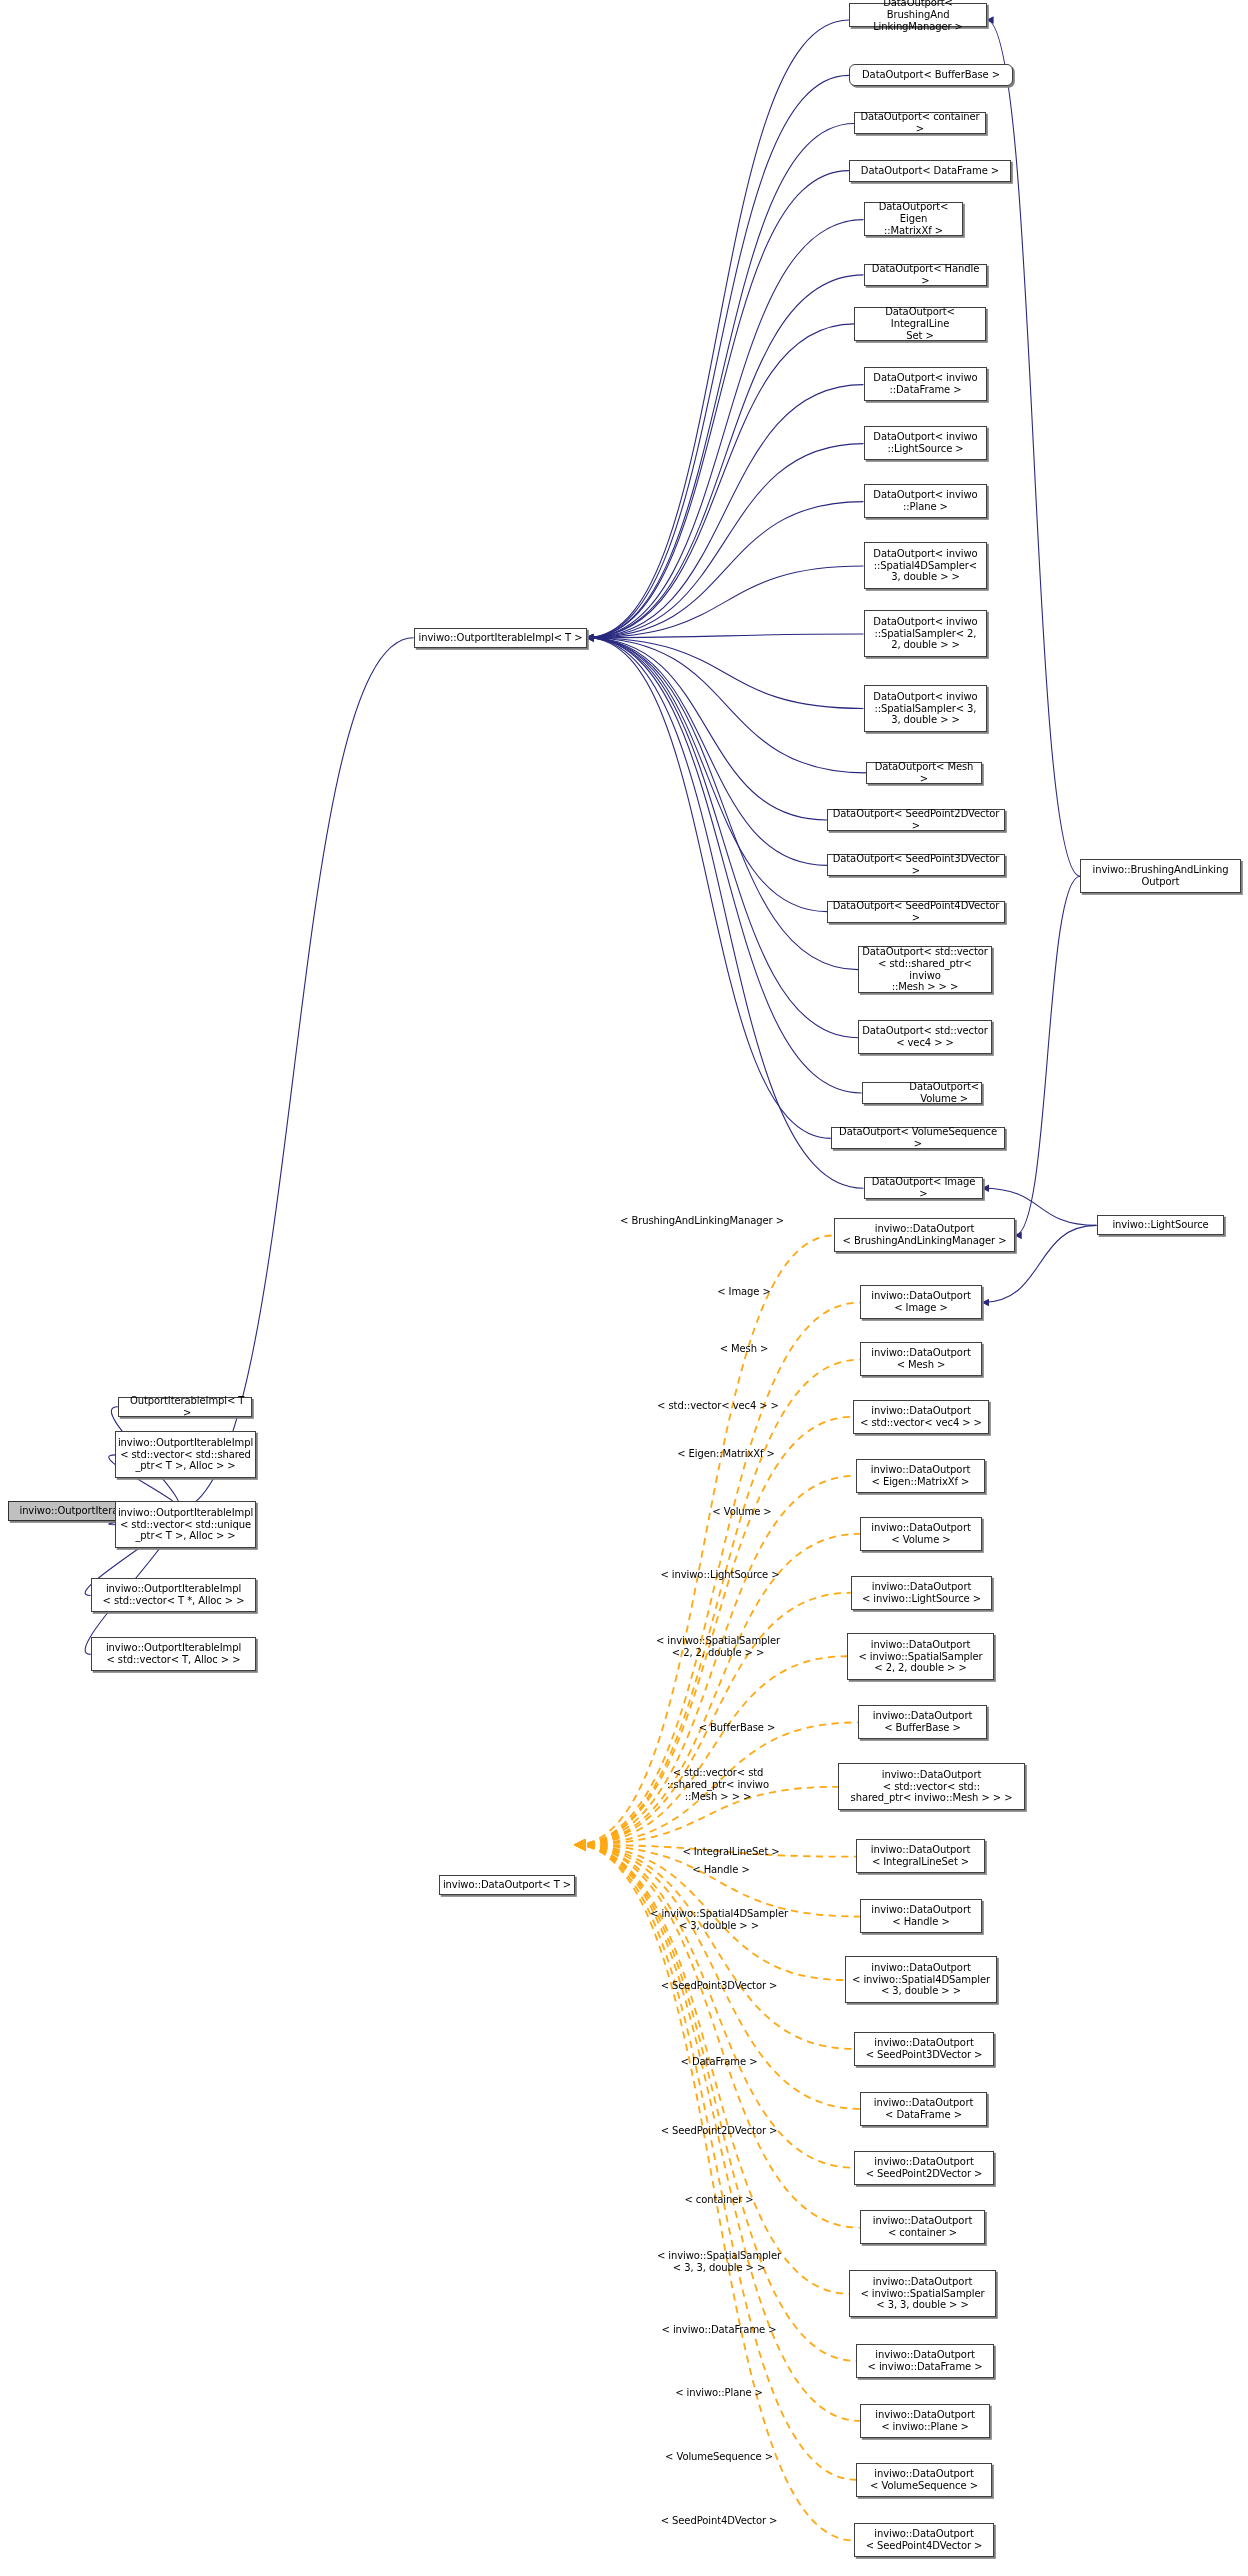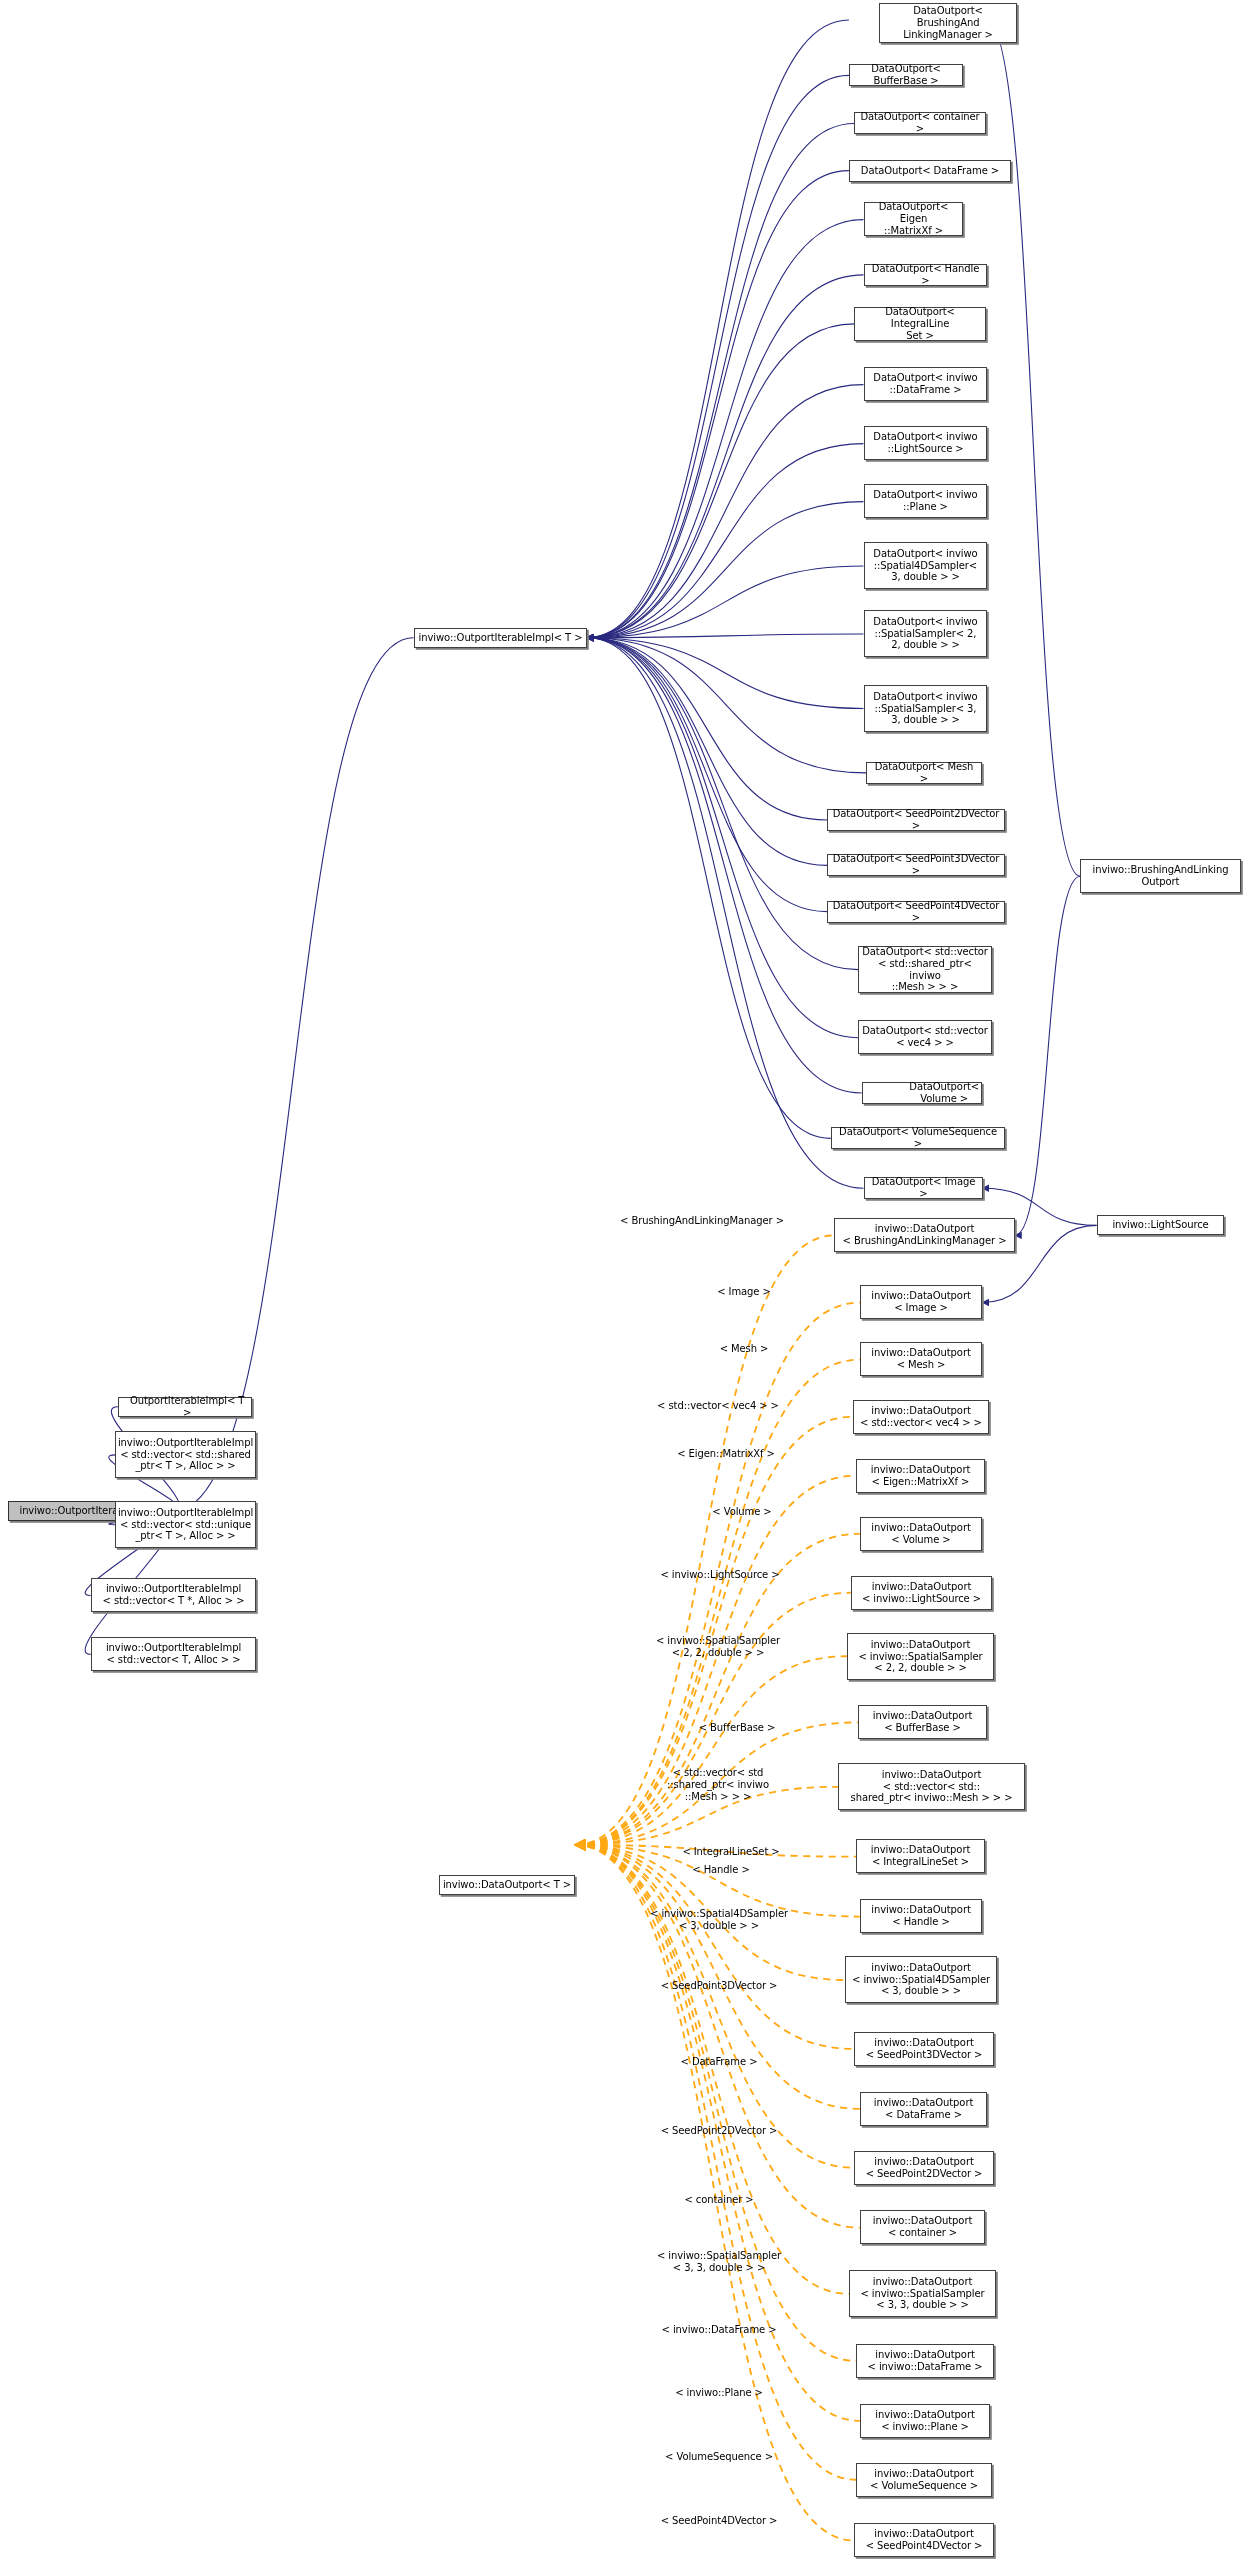--- a/index.html
+++ b/index.html
@@ -120,23 +120,23 @@
         <path d="M 634 2034 C 803.4 2034, 772.6 2390, 942 2390" fill="none" stroke="#ffa812" stroke-width="2" stroke-dasharray="8,6" marker-start="url(#arrowOrange)"></path>
         <path d="M 634 2034 C 806.7 2034, 775.3 2456, 948 2456" fill="none" stroke="#ffa812" stroke-width="2" stroke-dasharray="8,6" marker-start="url(#arrowOrange)"></path>
         <path d="M 634 2034 C 800.1 2034, 769.9 2529, 936 2529" fill="none" stroke="#ffa812" stroke-width="2" stroke-dasharray="8,6" marker-start="url(#arrowOrange)"></path>
         <path d="M 634 2034 C 804.5 2034, 773.5 2603, 944 2603" fill="none" stroke="#ffa812" stroke-width="2" stroke-dasharray="8,6" marker-start="url(#arrowOrange)"></path>
         <path d="M 634 2034 C 806.7 2034, 775.3 2669, 948 2669" fill="none" stroke="#ffa812" stroke-width="2" stroke-dasharray="8,6" marker-start="url(#arrowOrange)"></path>
         <path d="M 634 2034 C 804.5 2034, 773.5 2734, 944 2734" fill="none" stroke="#ffa812" stroke-width="2" stroke-dasharray="8,6" marker-start="url(#arrowOrange)"></path>
         <path d="M 634 2034 C 803.4 2034, 772.6 2801, 942 2801" fill="none" stroke="#ffa812" stroke-width="2" stroke-dasharray="8,6" marker-start="url(#arrowOrange)"></path>
       </g>
   </svg>
   <div id="nodes">
-      <div class="node" style="left: 849px; top: 2.7px; width: 138px; height: 40px; margin-left: 30px;">DataOutport&lt; BrushingAnd
+      <div class="node" style="left: 849px; top: 2.7px; width: 138px; height: 24px;">DataOutport&lt; BrushingAnd
 LinkingManager &gt;</div>
-      <div class="node" style="left: 849px; top: 64px; width: 114px; height: 22px;">DataOutport&lt; BufferBase &gt;</div>
+      <div class="node" style="left: 849px; top: 64px; width: 164px; height: 22px; border-radius: 6px;">DataOutport&lt; BufferBase &gt;</div>
       <div class="node" style="left: 854px; top: 112px; width: 132px; height: 22px;">DataOutport&lt; container &gt;</div>
       <div class="node" style="left: 849px; top: 160px; width: 162px; height: 22px;">DataOutport&lt; DataFrame &gt;</div>
       <div class="node" style="left: 864px; top: 202px; width: 99px; height: 34px;">DataOutport&lt; Eigen
 ::MatrixXf &gt;</div>
       <div class="node" style="left: 864px; top: 264px; width: 123px; height: 22px;">DataOutport&lt; Handle &gt;</div>
       <div class="node" style="left: 854px; top: 307px; width: 132px; height: 34px;">DataOutport&lt; IntegralLine
 Set &gt;</div>
       <div class="node" style="left: 864px; top: 367px; width: 123px; height: 34px;">DataOutport&lt; inviwo
 ::DataFrame &gt;</div>
       <div class="node" style="left: 864px; top: 426px; width: 123px; height: 34px;">DataOutport&lt; inviwo

